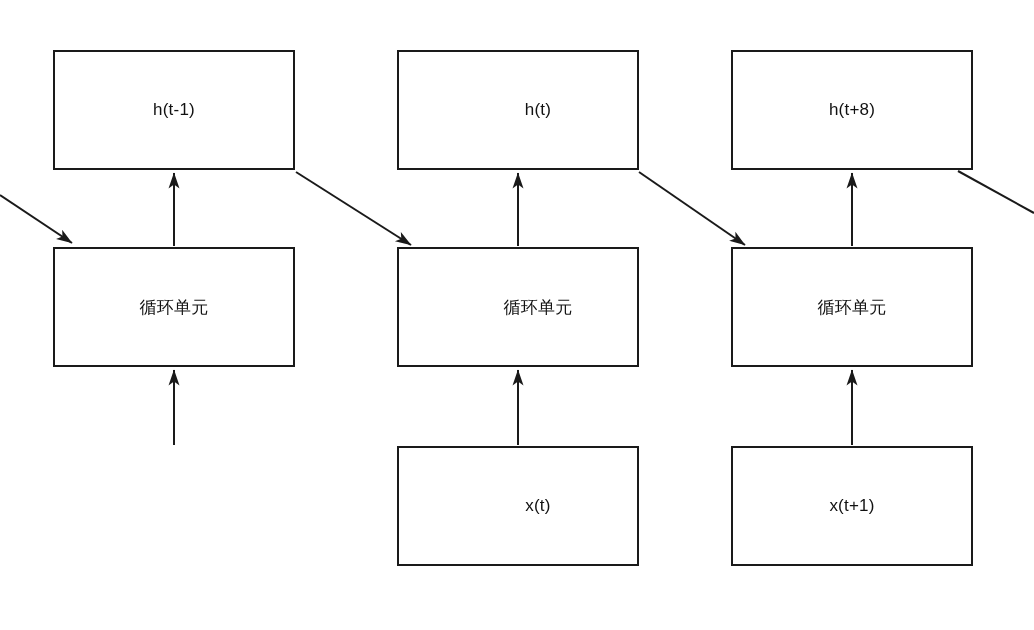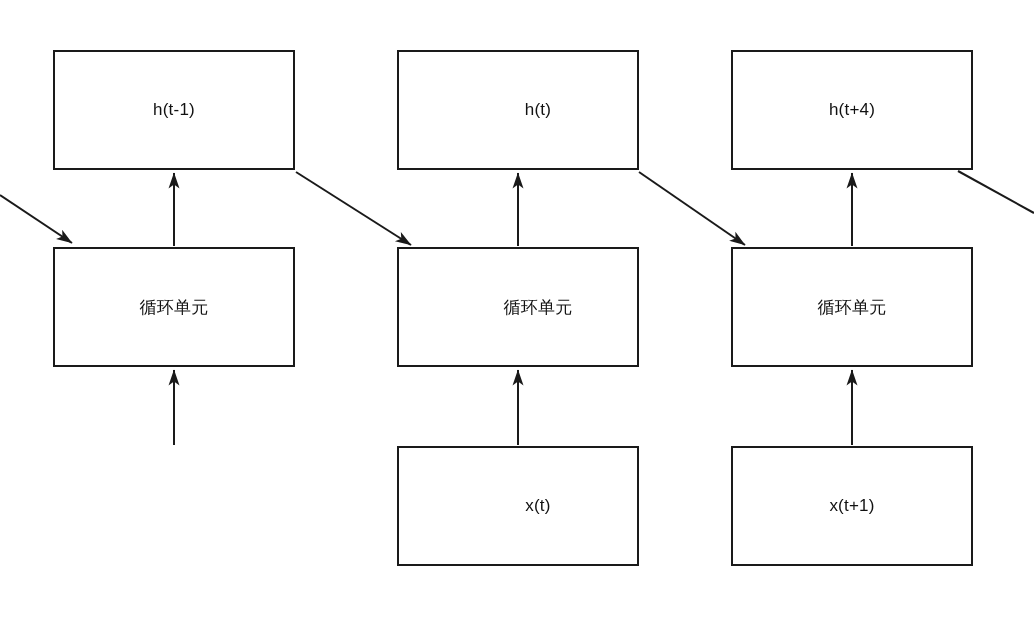--- a/index.html
+++ b/index.html
@@ -57,21 +57,21 @@
 
 <div class="canvas">
 
   <div class="node c1 r-hidden">
     <span>h(t-1)</span>
   </div>
   <div class="node c2 r-hidden">
     <span>h(t)</span>
   </div>
   <div class="node c3 r-hidden">
-    <span>h(t+4)</span>
+    <span>h(t+8)</span>
   </div>
 
   <div class="node c1 r-unit">
     <span>循环单元</span>
   </div>
   <div class="node c2 r-unit">
     <span>循环单元</span>
   </div>
   <div class="node c3 r-unit">
     <span>循环单元</span>

